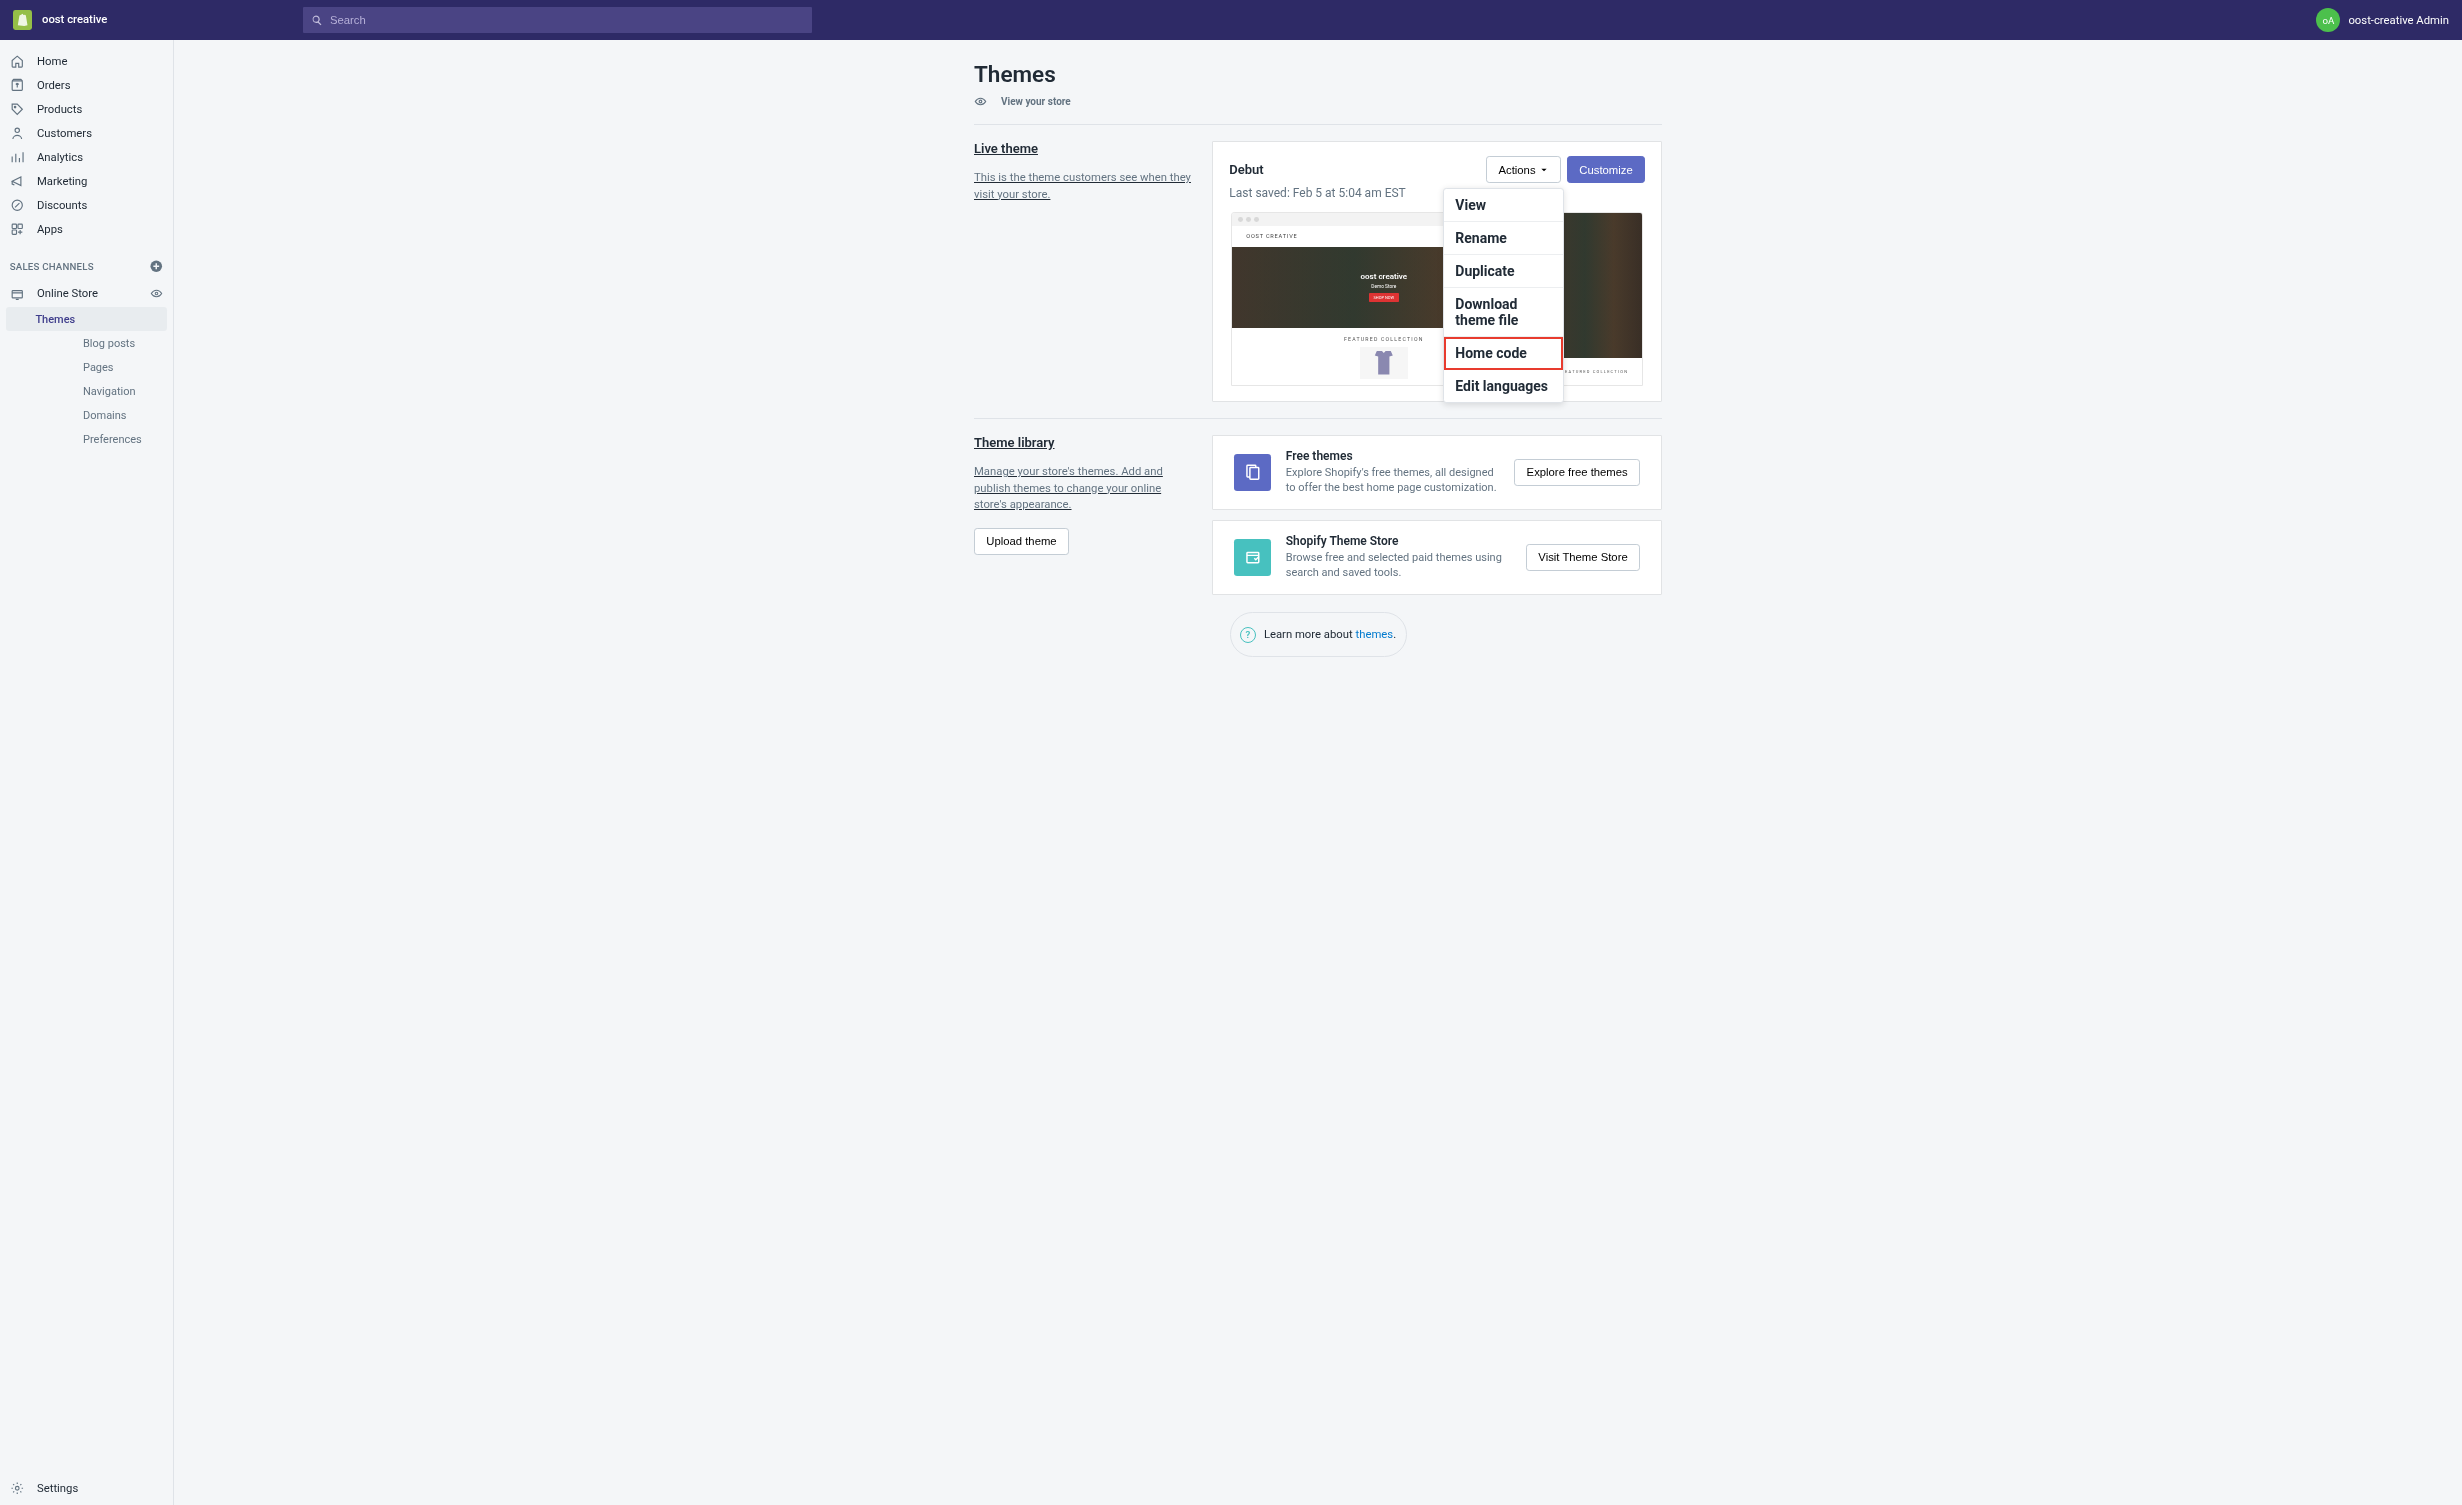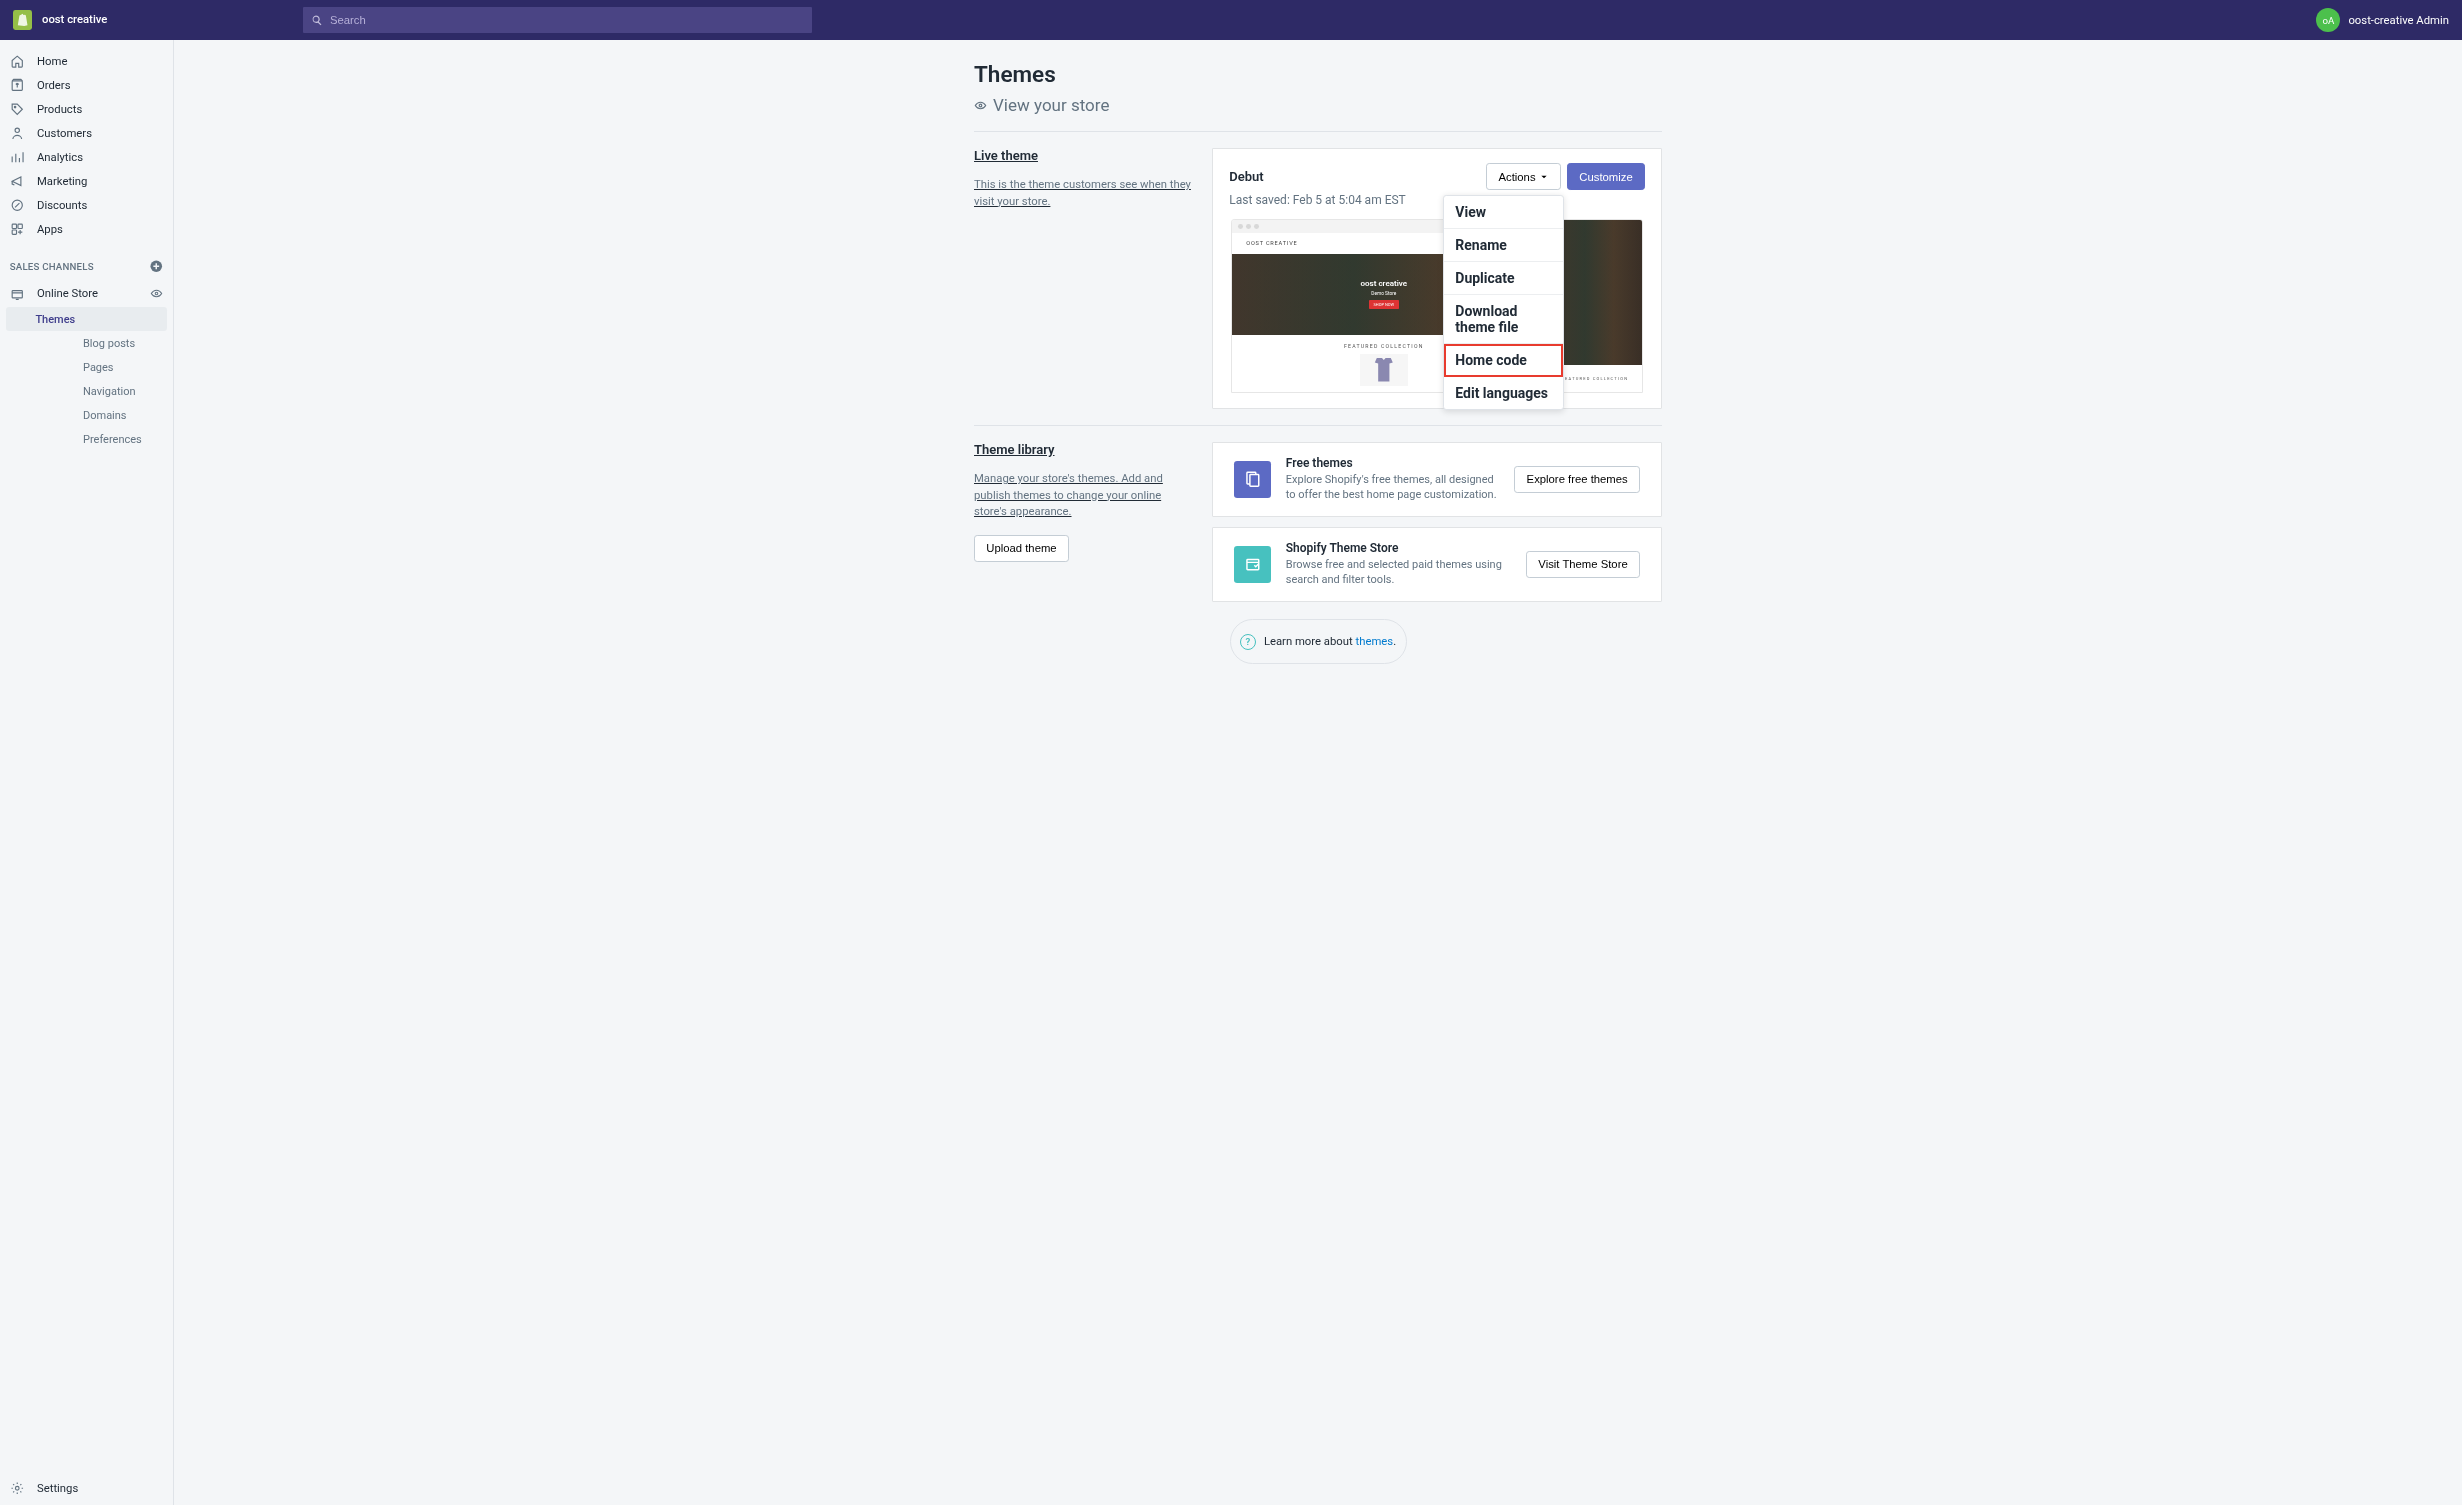--- a/index.html
+++ b/index.html
@@ -36,21 +36,21 @@
 .sub-item { color: #637381; }
 .sidebar-footer { margin-top: auto; }
 .settings-item { display:flex; align-items:center; height:34px; padding:0 9.7px; gap:11.3px; color:#212b36; border-top: none; }
 .settings-item .ico { width:16px;height:16px;color:#637381;display:flex;align-items:center;justify-content:center; }
 
 
 .main { flex: 1; overflow-y: auto; padding: 21px 64px 32px 64px; }
 .page { max-width: 688px; margin: 0 auto; }
 .page-header { margin-bottom: 9.7px; }
 .page-title { font-size: 22.5px; font-weight: 600; margin-bottom: 8px; }
-.view-store { display:flex; align-items:center; gap:6px; color:#637381; font-size:17px; }
+.view-store { display:flex; align-items:center; gap:14px; color:#637381; font-size:10px;font-weight:bold; }
 .divider { height:0.8px; background:#dfe3e8; margin: 16px 0 0; }
 
 .section { display: flex; gap: 19.3px; padding-top: 16px; }
 .section-left { width: 219px; flex-shrink: 0; text-decoration: underline; }
 .section-card { flex: 1; background:#fff; border-radius:1px; border:0.8px solid #e1e3e5; padding: 14.5px 16px; }
 .section-left h3 { font-size: 13px; font-weight: 600; margin-bottom: 14.5px; }
 .section-left p { color:#637381; line-height: 1.45; font-size:11.3px; }
 
 .card-header { display:flex; justify-content:space-between; align-items:center; margin-bottom:3.2px;}
 .theme-name { font-size:13px; font-weight:600; }
@@ -368,21 +368,21 @@
           <div class="section-card">
             <div class="lib-card">
               <div class="lib-icon teal">
                 <svg width="17.7" height="17.7" viewBox="0 0 24 24" fill="none" stroke="#fff" stroke-width="2">
                     <rect x="4" y="6" width="16" height="14" rx="1"></rect>
                     <path d="M4 10h16M14 14l2 2 4-4"></path>
                   </svg>
               </div>
               <div class="lib-text">
                 <h4>Shopify Theme Store</h4>
-                <p>Browse free and selected paid themes using search and filter tools.</p>
+                <p>Browse free and selected paid themes using search and saved tools.</p>
               </div>
               <button class="btn lib-btn">Visit Theme Store</button>
             </div>
           </div>
         </div>
       </div>
 
       <div class="learn-pill">
         <span class="q">?</span>
         <span>

